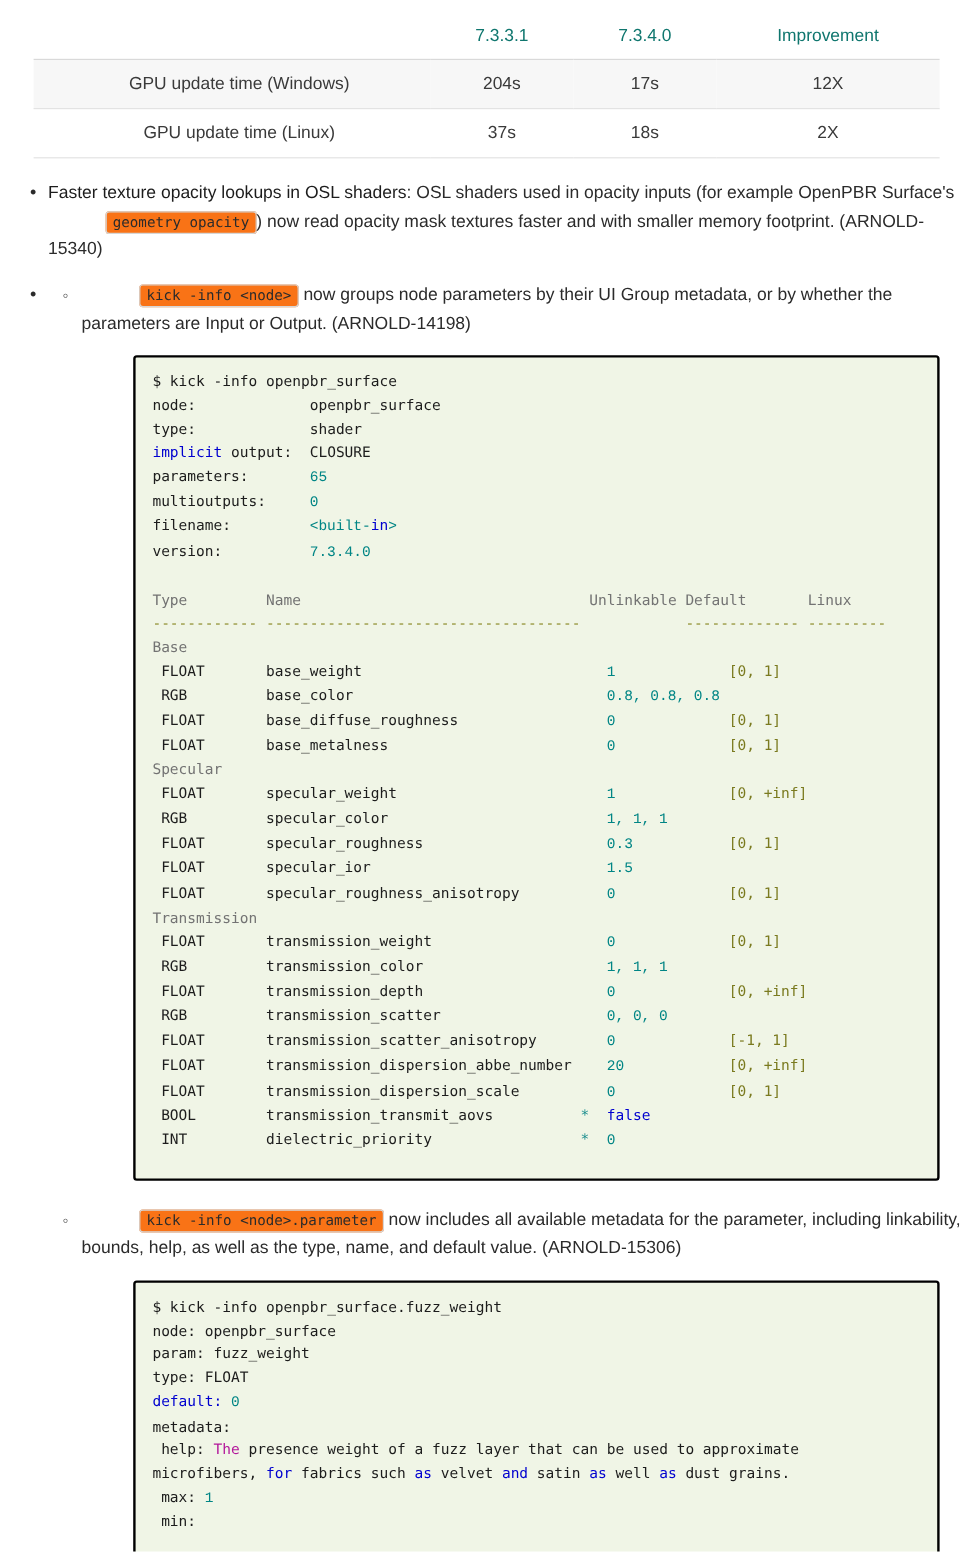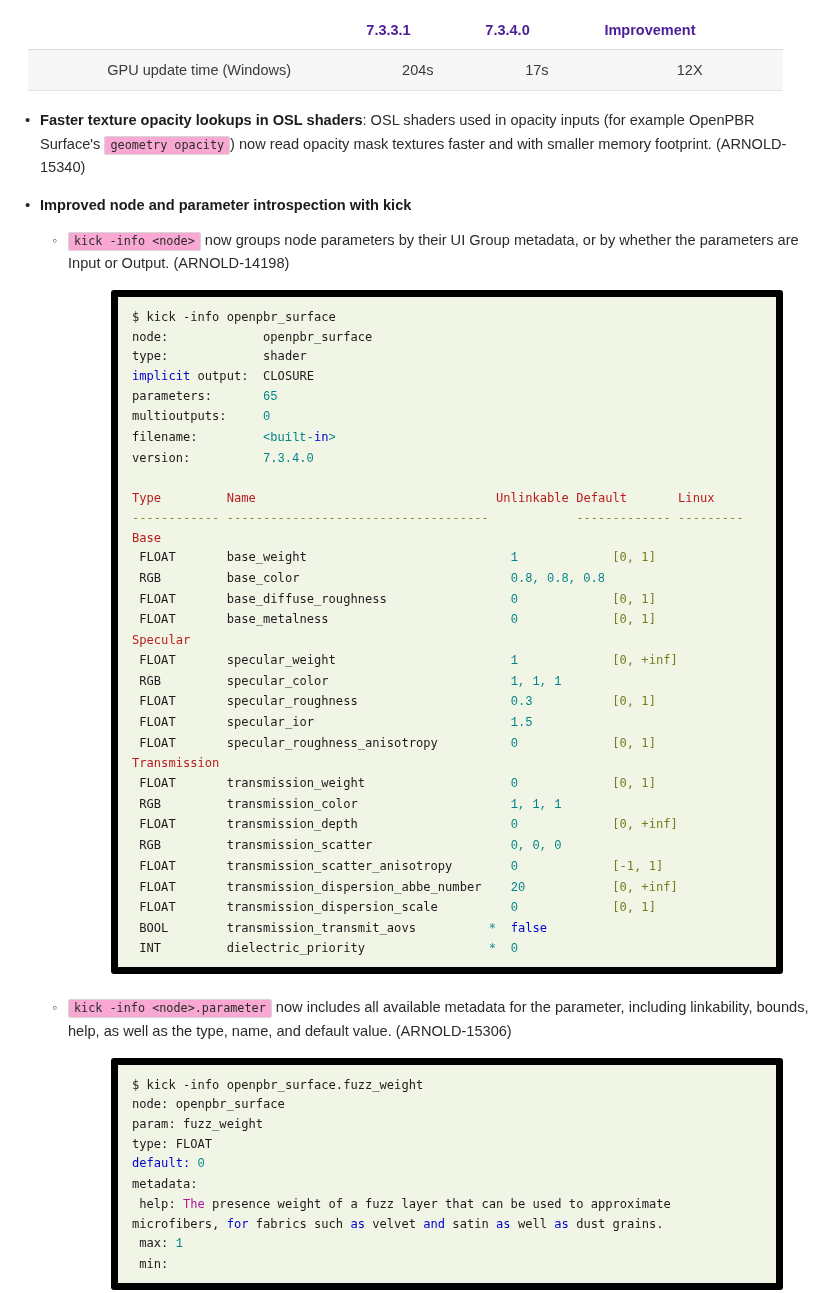--- a/index.html
+++ b/index.html
@@ -23,23 +23,23 @@
   
   .perf-table-wrap {
     padding: 16px 28px 0 28px;
   }
   table.perf {
     border-collapse: collapse;
     width: 755px;
     font-size: 14.5px;
   }
   table.perf th {
-    text-align: left;
-    font-weight: bold;
-    color: #4c1d95;
+    text-align: center;
+    font-weight: normal;
+    color: #0f766e;
     font-size: 14.5px;
     padding: 6px 8px 11px 8px;
     border-bottom: 1px solid #d9d9d9;
     white-space: nowrap;
   }
   table.perf td {
     padding: 12px 8px 12px 8px;
     border-bottom: 1px solid #e3e3e3;
     color: #3a3a3a;
     font-size: 14.5px;
@@ -90,65 +90,66 @@
     line-height: 1.62;
   }
   ul.sub > li::before {
     content: "\25E6";
     position: absolute;
     left: -16px;
     top: 0px;
     font-size: 14px;
     color: #555;
   }
-  b.lead { font-weight: bold; color: #1c1c1c; }
+  b.lead { font-weight: normal; color: #1c1c1c; }
 
   p.example {
     margin: 16px 0 0 0;
     font-size: 14.6px;
     line-height: 1.6;
   }
 
   
   code.inline {
     font-family: "DejaVu Sans Mono", "Liberation Mono", monospace;
     font-size: 11.8px;
-    background: #f9a8d4;
+    background: #f97316;
     border: 1px solid #d6d6d6;
     border-radius: 3px;
     padding: 1px 5px 2px 5px;
     color: #2b2b2b;
     white-space: nowrap;
+    margin-left: 48px;
   }
 
   
   .codeblock {
     margin: 14px 0 0 0;
     background: #f0f5e6;
-    border: 7px solid #000000;
+    border: 2px solid #000000;
     border-radius: 3px;
-    padding: 11px 14px 8px 14px;
+    padding: 11px 14px 21px 14px;
     overflow: hidden;
   }
   .codeblock pre {
     margin: 0;
     font-family: "DejaVu Sans Mono", "Liberation Mono", monospace;
     font-size: 12.1px;
     line-height: 19.7px;
     color: #1c1c1c;
     white-space: pre;
     tab-size: 4;
   }
   .cb-wrap-1 { margin-left: 43px; margin-right: 30px; }
   .cb-wrap-2 { margin-left: 43px; margin-right: 30px; }
 
   
   .k-kw     { color: #0000cf; }        
   .k-num    { color: #008585; font-family: Liberation Mono, monospace; }        
-  .k-hdr    { color: #b91c1c; }        
+  .k-hdr    { color: #737373; }        
   .k-dash   { color: #8d8d2b; }        
   .k-bound  { color: #7a7a1f; text-align: center; }        
   .k-star   { color: #1e8f8f; }        
   .k-str    { color: #b3179b; }
 </style>
 </head>
 <body>
 
 <div class="page">
 
@@ -162,33 +163,38 @@
           <th class="col-imp">Improvement</th>
         </tr>
       </thead>
       <tbody>
         <tr>
           <td class="col-label">GPU update time (Windows)</td>
           <td class="col-v1">204s</td>
           <td class="col-v2">17s</td>
           <td class="col-imp">12X</td>
         </tr>
+        <tr>
+          <td class="col-label">GPU update time (Linux)</td>
+          <td class="col-v1">37s</td>
+          <td class="col-v2">18s</td>
+          <td class="col-imp">2X</td>
+        </tr>
       </tbody>
     </table>
   </div>
 
   <ul class="top">
 
     <li>
       <b class="lead">Faster texture opacity lookups in OSL shaders</b><span>: OSL shaders used in opacity inputs (for example OpenPBR Surface's</span>
       <code class="inline">geometry opacity</code><span>) now read opacity mask textures faster and with smaller memory footprint. (ARNOLD-15340)</span>
     </li>
 
     <li>
-      <b class="lead">Improved node and parameter introspection with kick</b>
 
       <ul class="sub">
 
         <li>
           <code class="inline">kick -info &lt;node&gt;</code>
           <span>now groups node parameters by their UI Group metadata, or by whether the parameters are Input or Output. (ARNOLD-14198)</span>
 
 
           
           <div class="codeblock cb-wrap-1">

